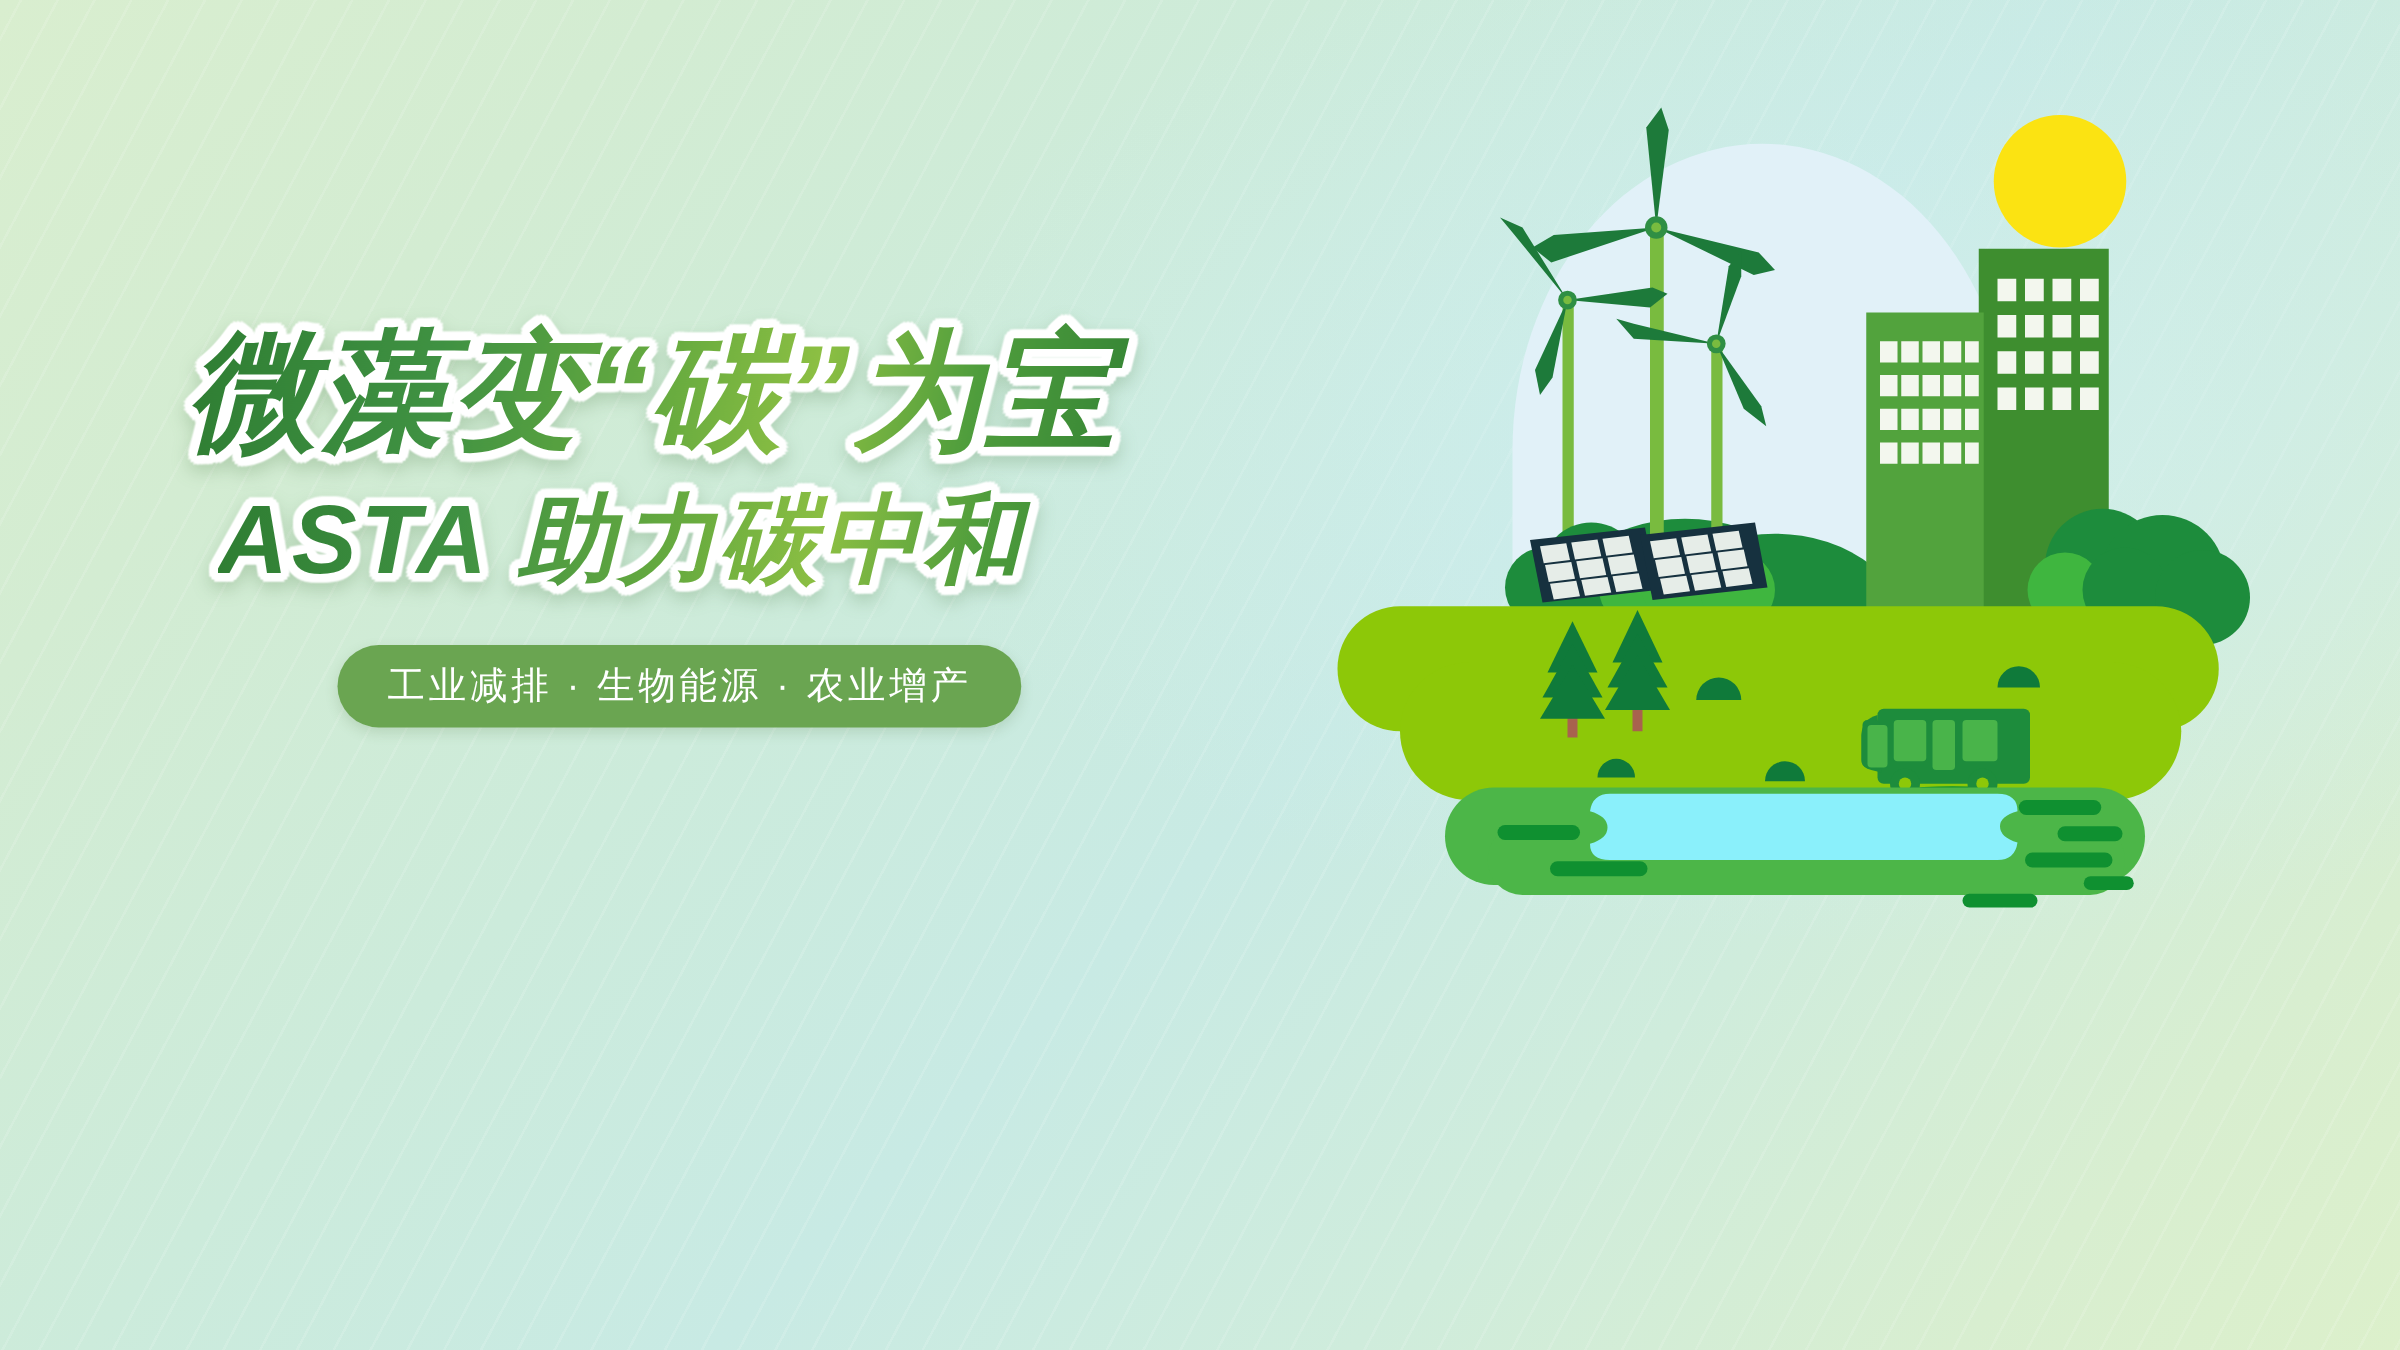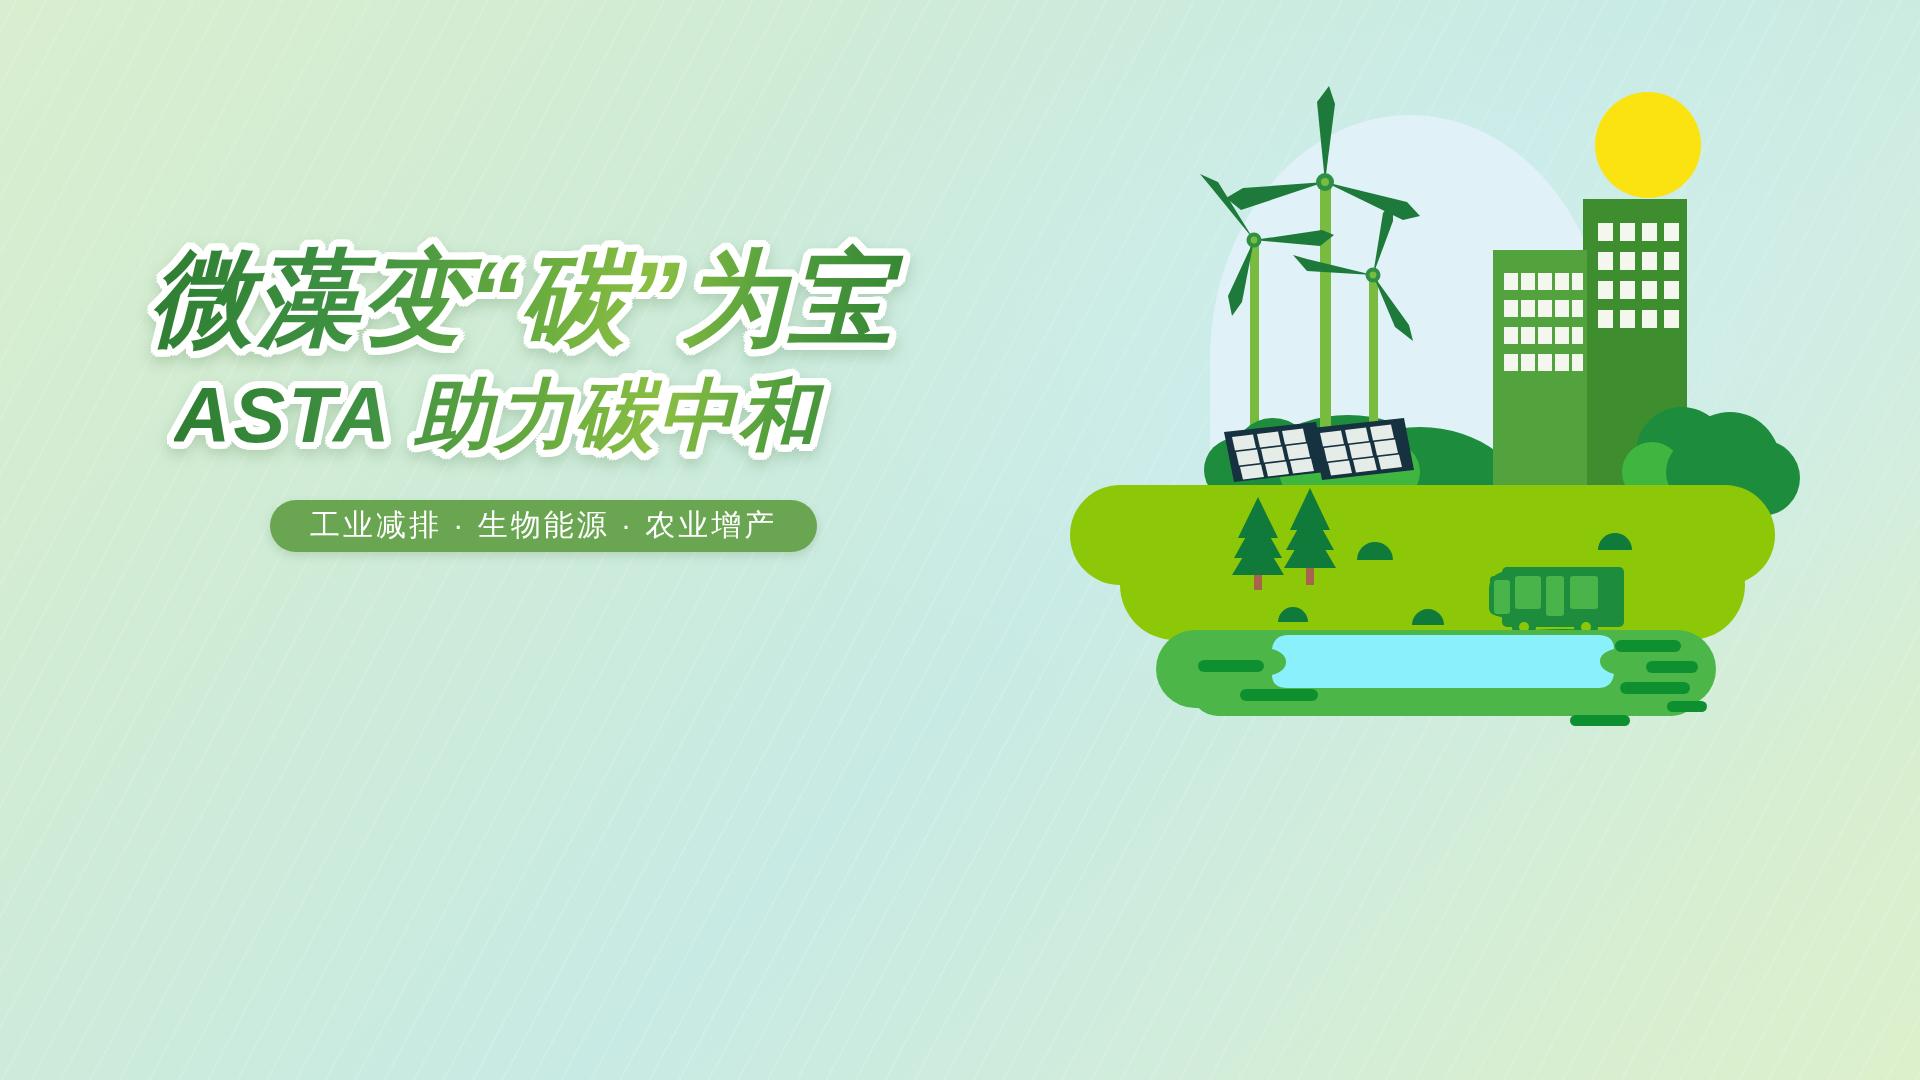--- a/index.html
+++ b/index.html
@@ -57,34 +57,35 @@
     background:linear-gradient(100deg,#2e7d32 0%,#3f9142 26%,#69ac3f 50%,#8cbf43 64%,#4f9d3c 80%,#2f7f33 100%);
     -webkit-background-clip:text;
     background-clip:text;
     color:transparent;
     -webkit-text-stroke:0px;
     filter:drop-shadow(3px 0 0 #fff) drop-shadow(-3px 0 0 #fff)
            drop-shadow(0 3px 0 #fff) drop-shadow(0 -3px 0 #fff)
            drop-shadow(2px 2px 0 #fff) drop-shadow(-2px -2px 0 #fff)
            drop-shadow(2px -2px 0 #fff) drop-shadow(-2px 2px 0 #fff)
            drop-shadow(0 6px 7px rgba(60,110,50,0.22));
+    margin-top:16px;
   }
   .headline.l2{
     font-size:78px;
     margin-top:16px;
     margin-left:24px;
     letter-spacing:3px;
   }
   .pill{
     margin-top:40px;
     margin-left:120px;
     display:inline-flex;
     align-items:center;
     justify-content:center;
-    height:52px;
+    height:66px;
     padding:0 40px;
     border-radius:33px;
     background:#6aa551;
     color:#ffffff;
     font-size:30px;
     letter-spacing:3px;
     font-weight:500;
     box-shadow:0 4px 10px rgba(70,110,55,0.18);
   }
 

